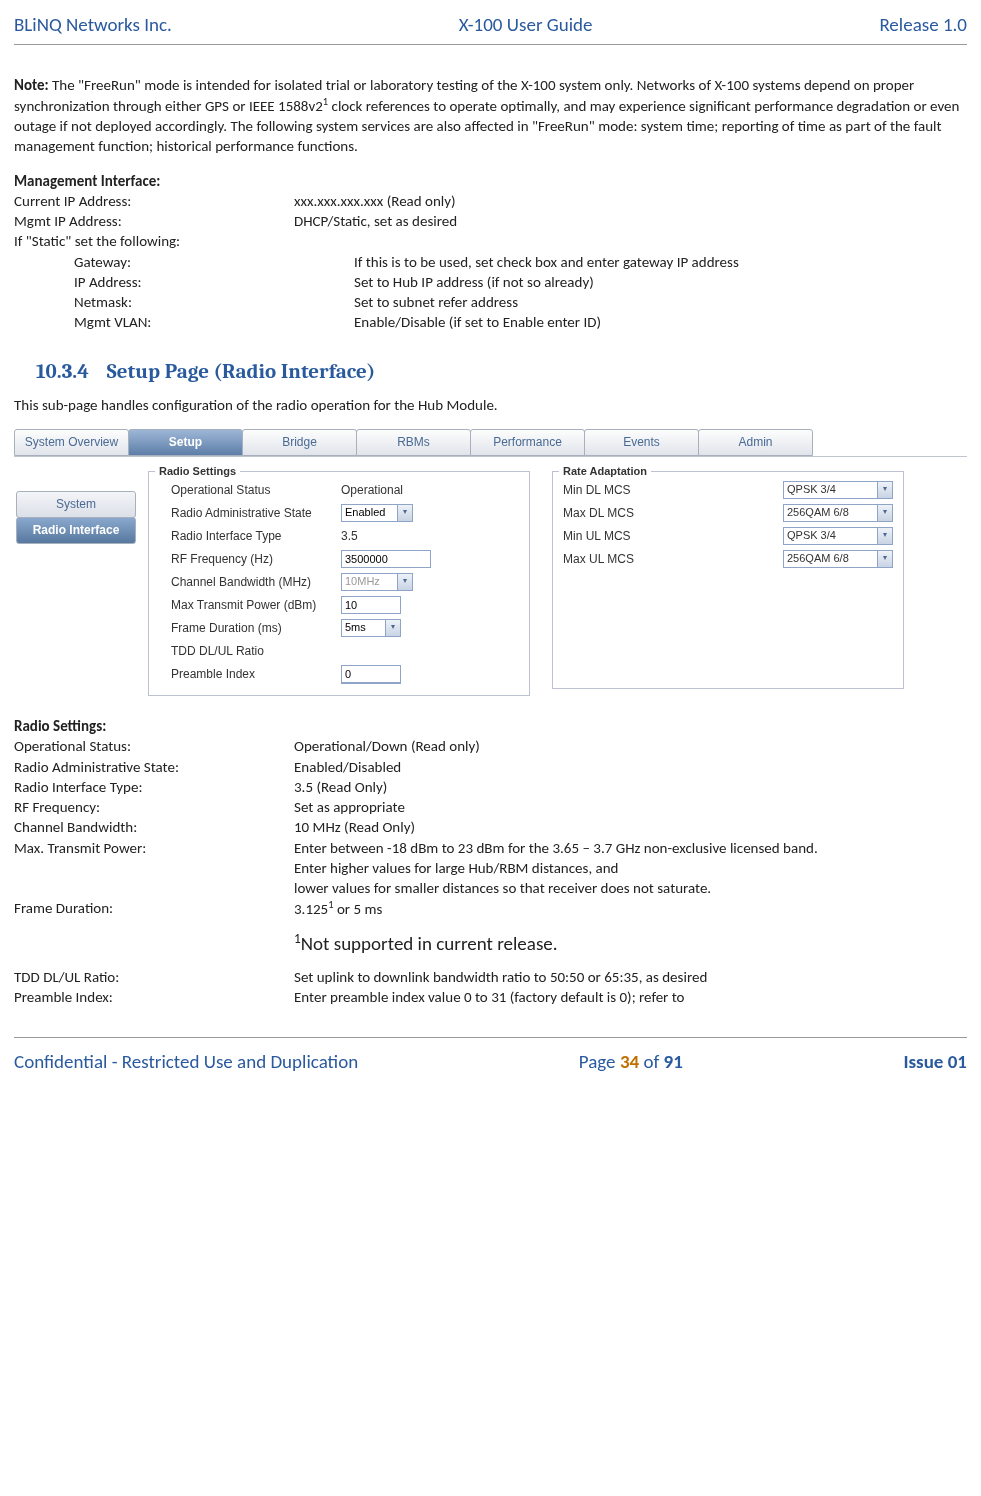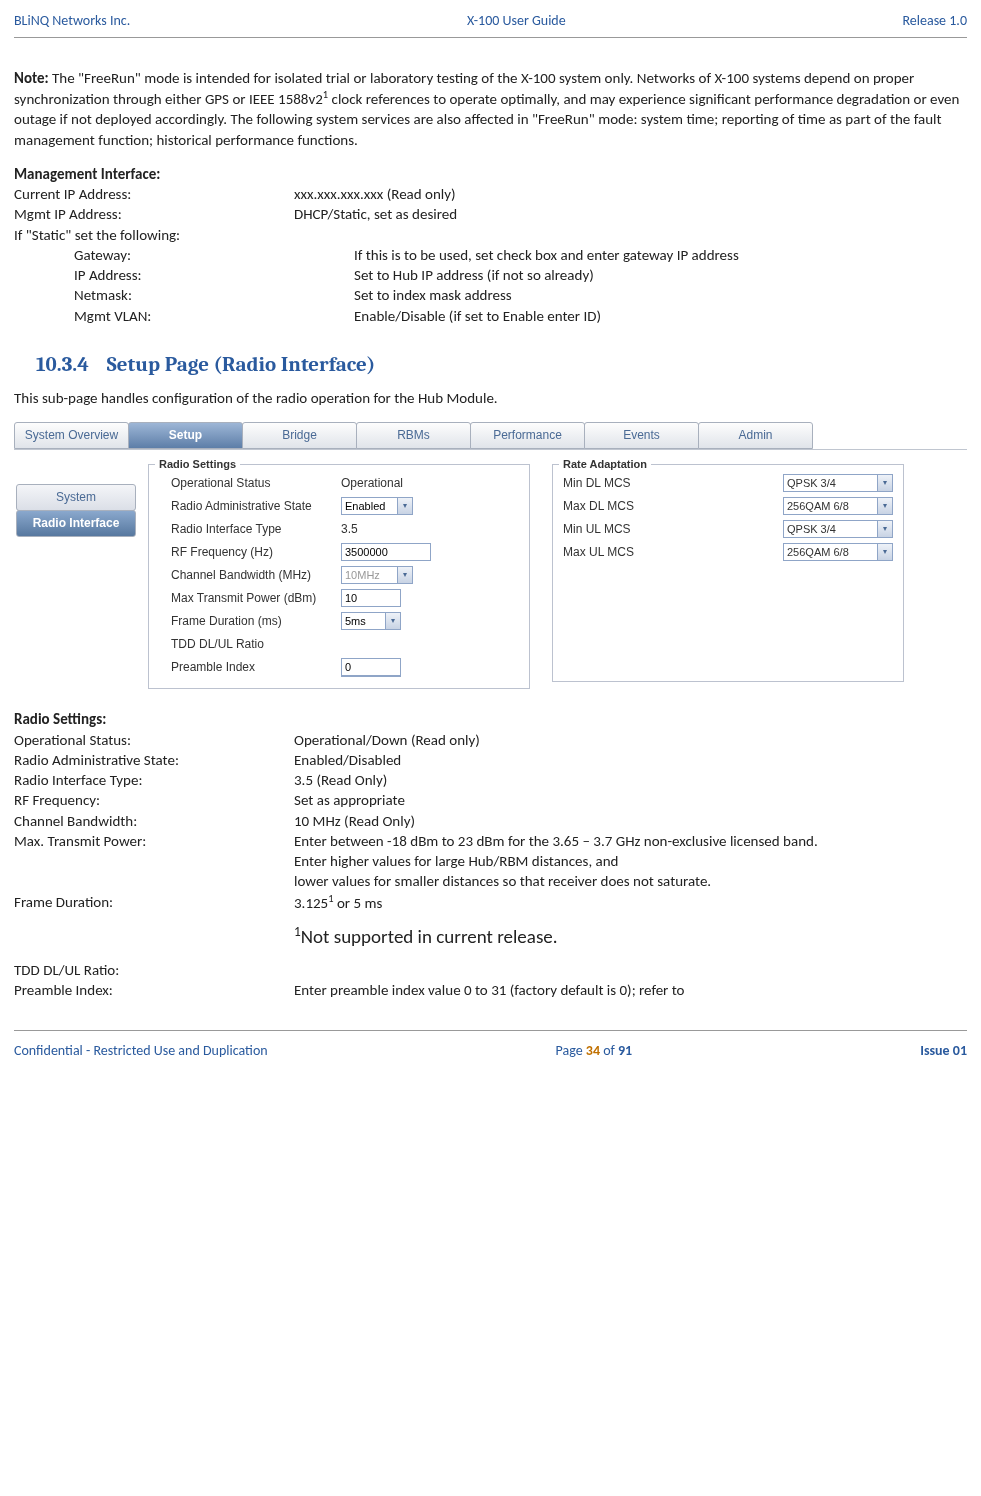--- a/index.html
+++ b/index.html
@@ -8,21 +8,21 @@
     color: #222;
     margin: 0;
     padding: 10px 14px;
     width: 953px;
     line-height: 1.35;
   }
   .header-row, .footer-row {
     display: flex;
     justify-content: space-between;
     color: #2a5a9e;
-    font-size: 14px;
+    font-size: 19px;
     padding: 2px 0 6px 0;
   }
   .header-row { border-bottom: 1px solid #999; margin-bottom: 30px;}
   .footer-row { border-top: 1px solid #999; margin-top: 30px; padding-top:11px;}
   .footer-center .pg { color:#c07000; font-weight:bold;}
   .footer-center .tot { font-weight:bold;}
   .note-para { margin-top:4px; }
   .note-para b { font-weight:bold; }
   .sup { vertical-align: super; font-size: 0.7em; }
   .mi-title { font-weight:bold; margin-top:14px;}
@@ -131,21 +131,21 @@
 <div class="kv-row ind2">
     <span class="k">Gateway:</span>
     <span>If this is to be used, set check box and enter gateway IP address</span>
   </div>
 <div class="kv-row ind2">
     <span class="k">IP Address:</span>
     <span>Set to Hub IP address (if not so already)</span>
   </div>
 <div class="kv-row ind2">
     <span class="k">Netmask:</span>
-    <span>Set to index mask address</span>
+    <span>Set to subnet refer address</span>
   </div>
 <div class="kv-row ind2">
     <span class="k">Mgmt VLAN:</span>
     <span>Enable/Disable (if set to Enable enter ID)</span>
   </div>
 
 <div class="h3">
   <span class="num">10.3.4</span><span>Setup Page (Radio Interface)</span>
 </div>
 
@@ -288,20 +288,21 @@
   </div>
 <div class="cont-col">Enter higher values for large Hub/RBM distances, and</div>
 <div class="cont-col">lower values for smaller distances so that receiver does not saturate.</div>
 <div class="kv-row">
   <span class="k">Frame Duration:</span>
   <span><span>3.125</span><span class="sup">1</span><span> or 5 ms</span></span>
 </div>
 <div class="footnote"><span class="sup">1</span><span>Not supported in current release.</span></div>
 <div class="kv-row">
     <span class="k">TDD DL/UL Ratio:</span>
+    <span>Set uplink to downlink bandwidth ratio to 50:50 or 65:35, as desired</span>
   </div>
 <div class="kv-row">
     <span class="k">Preamble Index:</span>
     <span>Enter preamble index value 0 to 31 (factory default is 0); refer to</span>
   </div>
 
 <div class="footer-row">
   <span>Confidential - Restricted Use and Duplication</span>
   <span class="footer-center">
     <span>Page </span><span class="pg">34</span><span> of </span><span class="tot">91</span>

